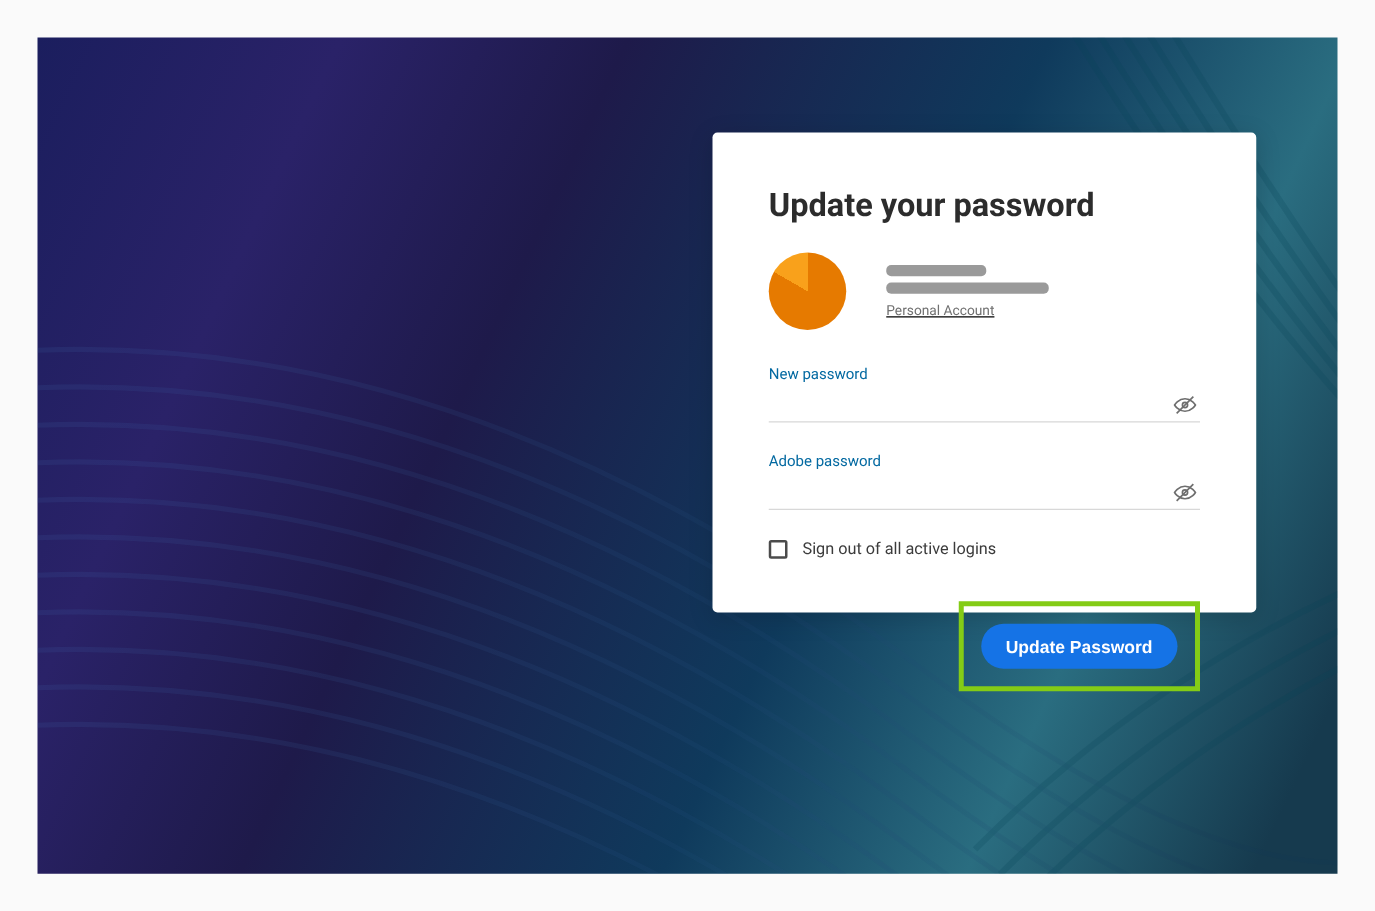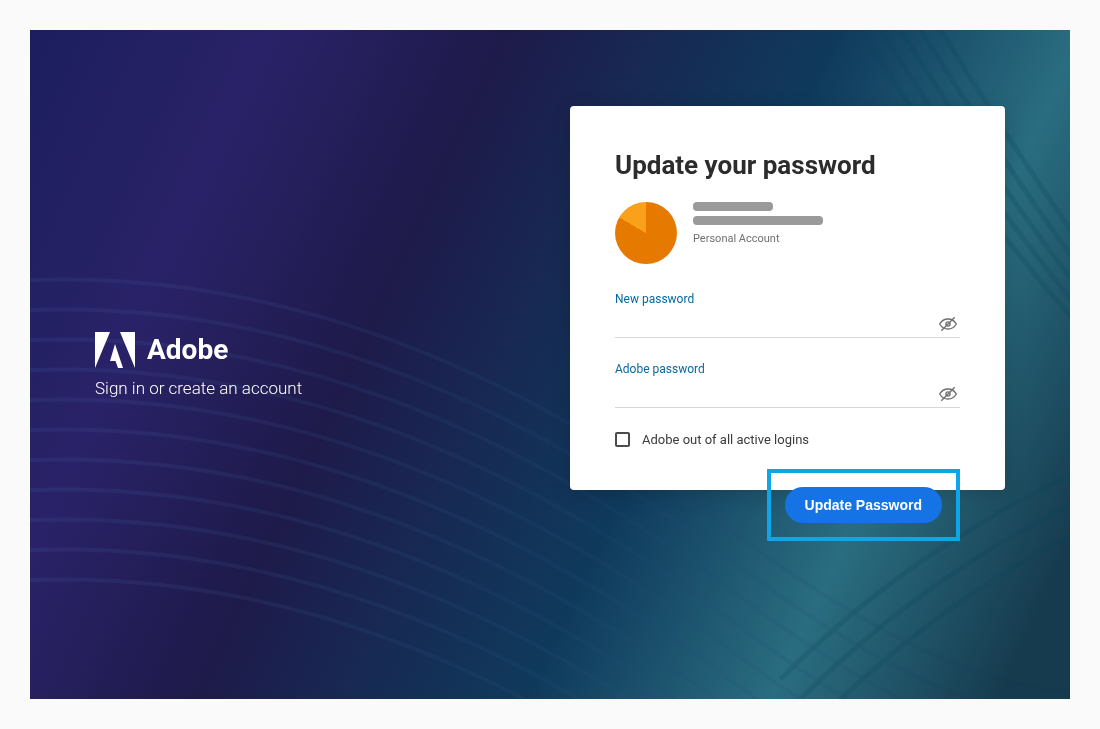--- a/index.html
+++ b/index.html
@@ -65,23 +65,24 @@
       box-shadow: 0 4px 20px rgba(0,0,0,0.15);
     }
     .card-title {
       font-size: 26px;
       font-weight: 700;
       color: #2c2c2c;
       margin-bottom: 22px;
     }
     .account-row {
       display: flex;
-      align-items: flex-start;
-      gap: 16px;
+      align-items: center;
+      gap: 32px;
       margin-bottom: 28px;
+      text-decoration: underline;
     }
     .avatar {
       width: 62px;
       height: 62px;
       border-radius: 50%;
       position: relative;
       background: conic-gradient(#e67a00 0deg 300deg, #f9a11b 300deg 360deg);
     }
     .avatar::after{
       content:"";
@@ -146,23 +147,24 @@
     }
     .checkbox-label {
       font-size: 13px;
       color: #3b3b3b;
     }
     .actions {
       display: flex;
       justify-content: flex-end;
     }
     .highlight-box {
-      border: 4px solid #0ea5e9;
+      border: 4px solid #84cc16;
       padding: 14px 14px;
       display: inline-block;
+      margin-top: 12px;
     }
     .update-btn {
       background: #1573e6;
       color: #ffffff;
       border: none;
       border-radius: 20px;
       padding: 10px 20px;
       font-size: 14px;
       font-weight: 600;
       cursor: pointer;
@@ -200,33 +202,20 @@
         <path d="M840 -50 Q 990 200 1140 370"></path>
         <path d="M860 -50 Q 1010 200 1160 380"></path>
         <path d="M880 -50 Q 1030 200 1180 390"></path>
         <path d="M750 650 Q 900 500 1100 420"></path>
         <path d="M770 670 Q 920 520 1120 440"></path>
         <path d="M790 690 Q 940 540 1140 460"></path>
       </g>
     </svg>
   </div>
 
-  <div class="brand">
-    <div class="brand-row">
-      <span class="adobe-logo">
-        <svg viewBox="0 0 40 36" fill="#ffffff">
-          <polygon points="0,0 15,0 0,36"></polygon>
-          <polygon points="25,0 40,0 40,36"></polygon>
-          <polygon points="20,12 28,36 23,36 20.5,29 15,29"></polygon>
-        </svg>
-      </span>
-      <span class="brand-name">Adobe</span>
-    </div>
-    <div class="brand-sub">Sign in or create an account</div>
-  </div>
 
   <div class="card">
     <h1 class="card-title">Update your password</h1>
 
     <div class="account-row">
       <div class="avatar"></div>
       <div class="account-info">
         <div class="redact1"></div>
         <div class="redact2"></div>
         <div class="acct-type">Personal Account</div>
@@ -256,21 +245,21 @@
             <path d="M2 12s3.5-6 10-6 10 6 10 6-3.5 6-10 6S2 12 2 12z"></path>
             <circle cx="12" cy="12" r="2.5"></circle>
             <line x1="4" y1="20" x2="20" y2="4"></line>
           </svg>
         </button>
       </div>
     </div>
 
     <div class="checkbox-row">
       <div class="checkbox"></div>
-      <span class="checkbox-label">Adobe out of all active logins</span>
+      <span class="checkbox-label">Sign out of all active logins</span>
     </div>
 
     <div class="actions">
       <div class="highlight-box">
         <button class="update-btn">Update Password</button>
       </div>
     </div>
   </div>
 
 </div>

